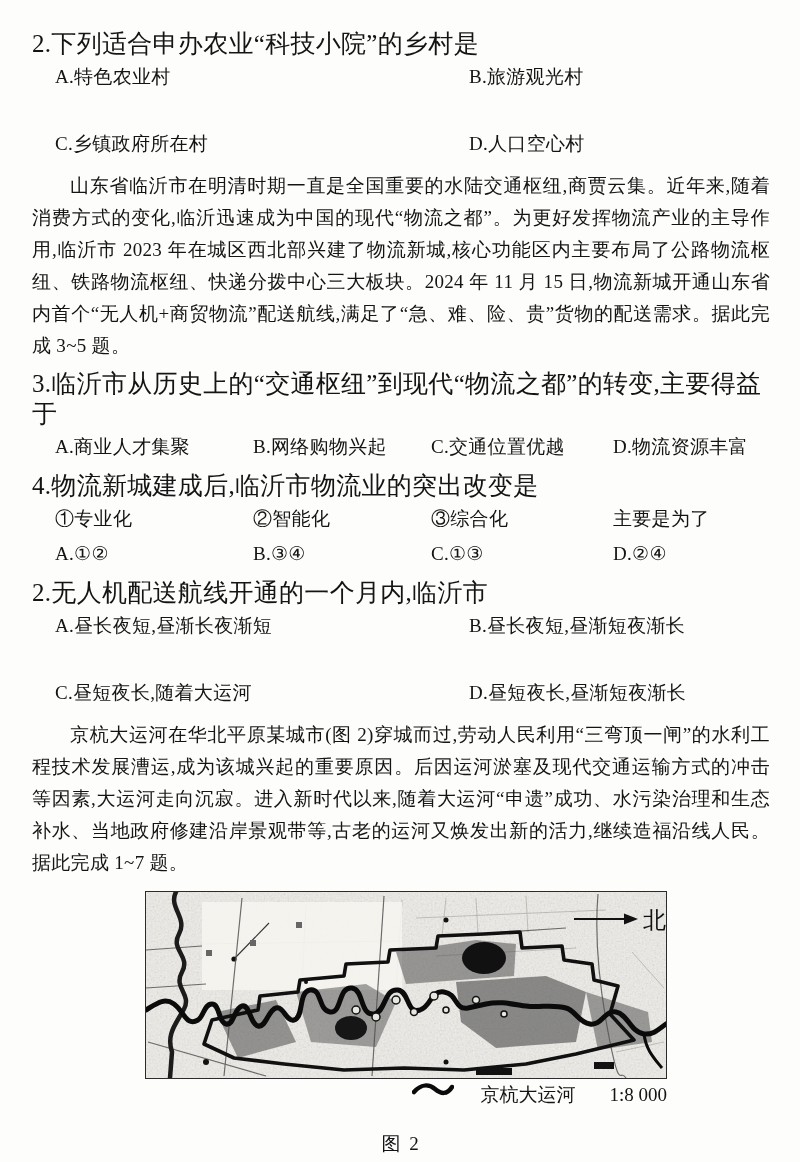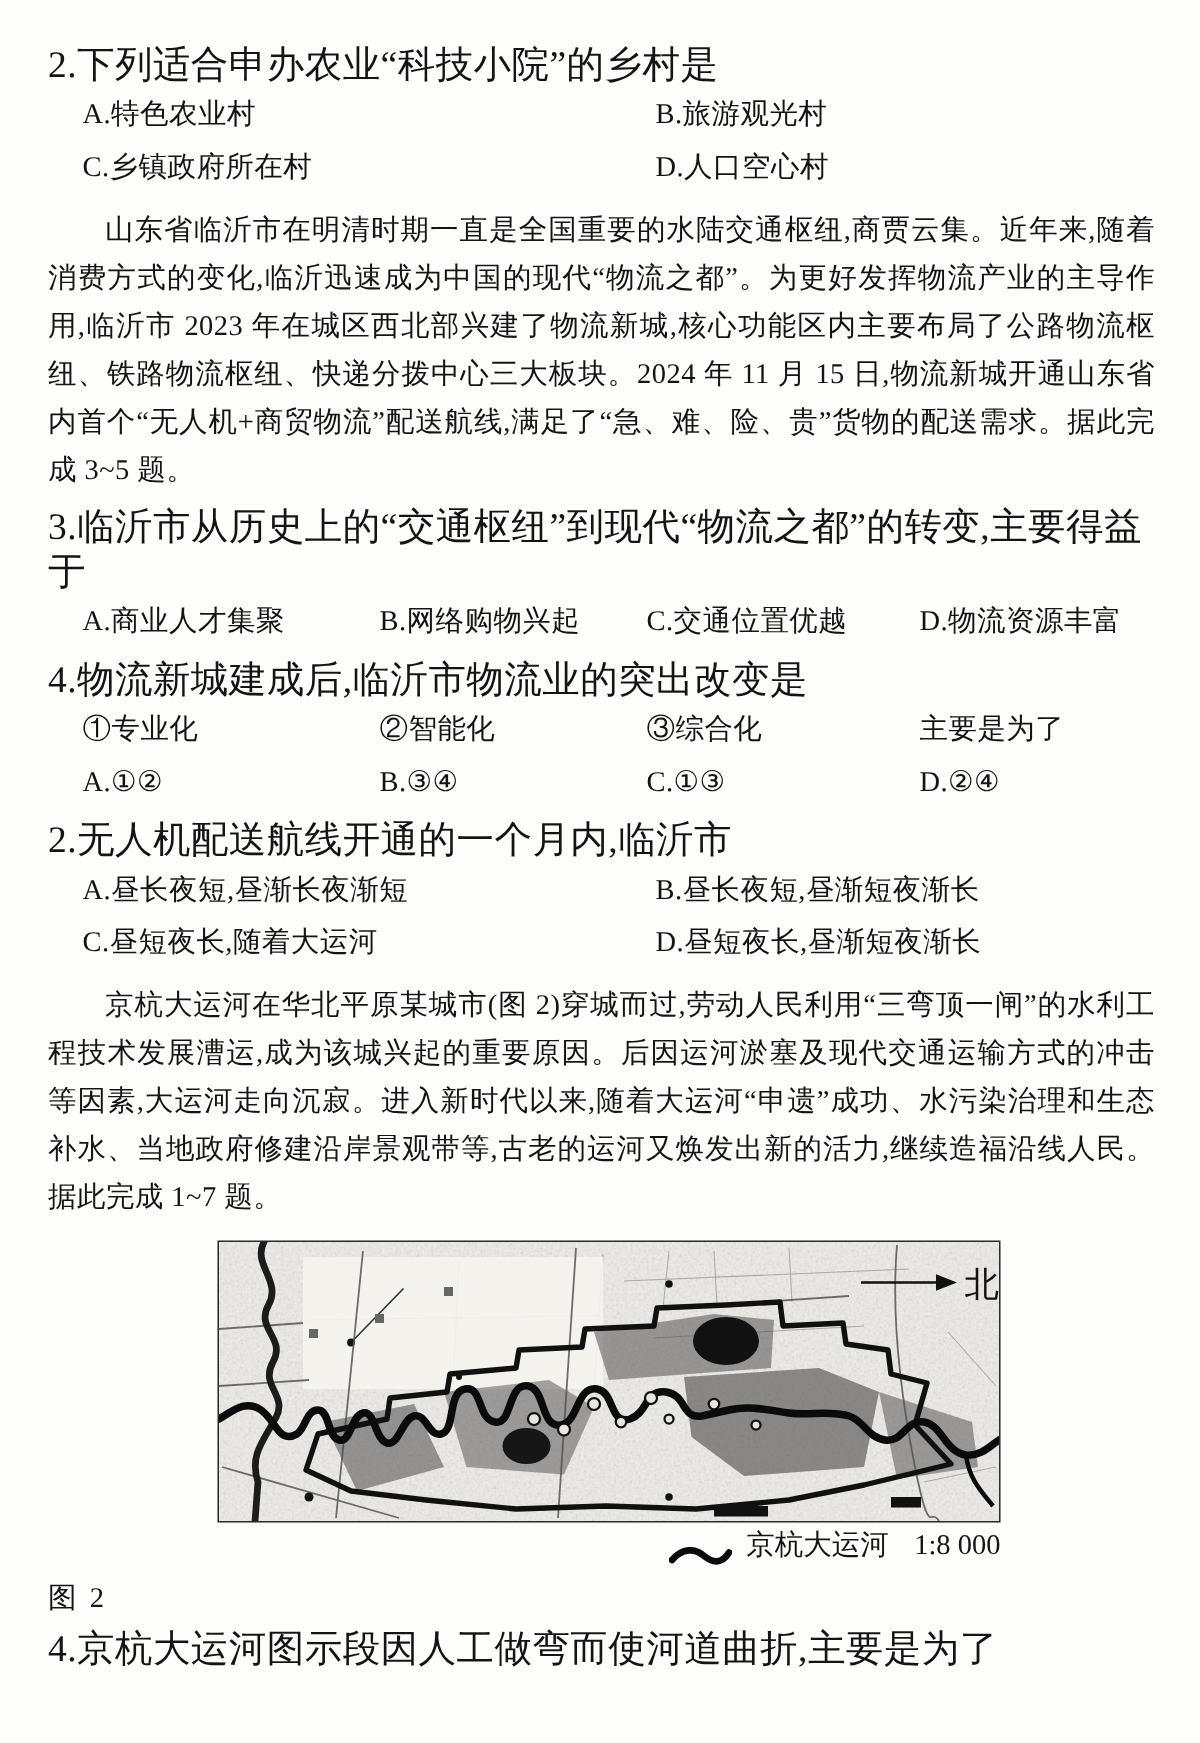--- a/index.html
+++ b/index.html
@@ -5,43 +5,43 @@
   html,body{margin:0;padding:0;}
   body{
     width:800px;height:1162px;overflow:hidden;
     background:#fdfdfc;color:#141414;
     font-family:"Liberation Serif","DejaVu Serif",serif;
   }
   .page{padding:22px 30px 0 32px;box-sizing:border-box;}
   .stem{font-size:25px;line-height:30px;margin-top:7px;letter-spacing:.3px;}
   .opts-2col{
     display:grid;grid-template-columns:382px auto;
-    padding-left:23px;font-size:19px;line-height:35px;letter-spacing:.3px;
+    padding-left:23px;font-size:19px;line-height:35px;letter-spacing:.3px;gap:32px;
   }
   .opts-row4{
     display:grid;grid-template-columns:198px 178px 182px auto;
     padding-left:23px;font-size:19px;line-height:35px;letter-spacing:.3px;
   }
   .passage{
     font-size:19px;line-height:32px;text-align:justify;text-indent:2em;
     margin:9px 0 3px;letter-spacing:.3px;
   }
   .figure{margin-top:12px;}
   .map-frame{
     margin-left:113px;width:520px;height:186px;
     border:1.5px solid #2b2b2b;box-sizing:content-box;background:#efede8;
   }
   .map-frame svg{display:block;}
   .legend{
     margin-left:113px;width:522px;
-    display:flex;justify-content:flex-end;align-items:flex-end;gap:9px;
+    display:flex;justify-content:flex-end;align-items:flex-start;gap:26px;
     font-size:19px;line-height:26px;margin-top:3px;
   }
   .legend .scale{margin-left:8px;}
-  .caption{text-align:left;font-size:19px;margin-top:8px;letter-spacing:2px;}
+  .caption{text-align:center;font-size:19px;margin-top:23px;letter-spacing:2px;}
 </style>
 </head>
 <body>
 
 <div class="page">
 
   <div>
     <div class="stem">2.下列适合申办农业“科技小院”的乡村是</div>
     <div class="opts-2col">
       <span>A.特色农业村</span>

